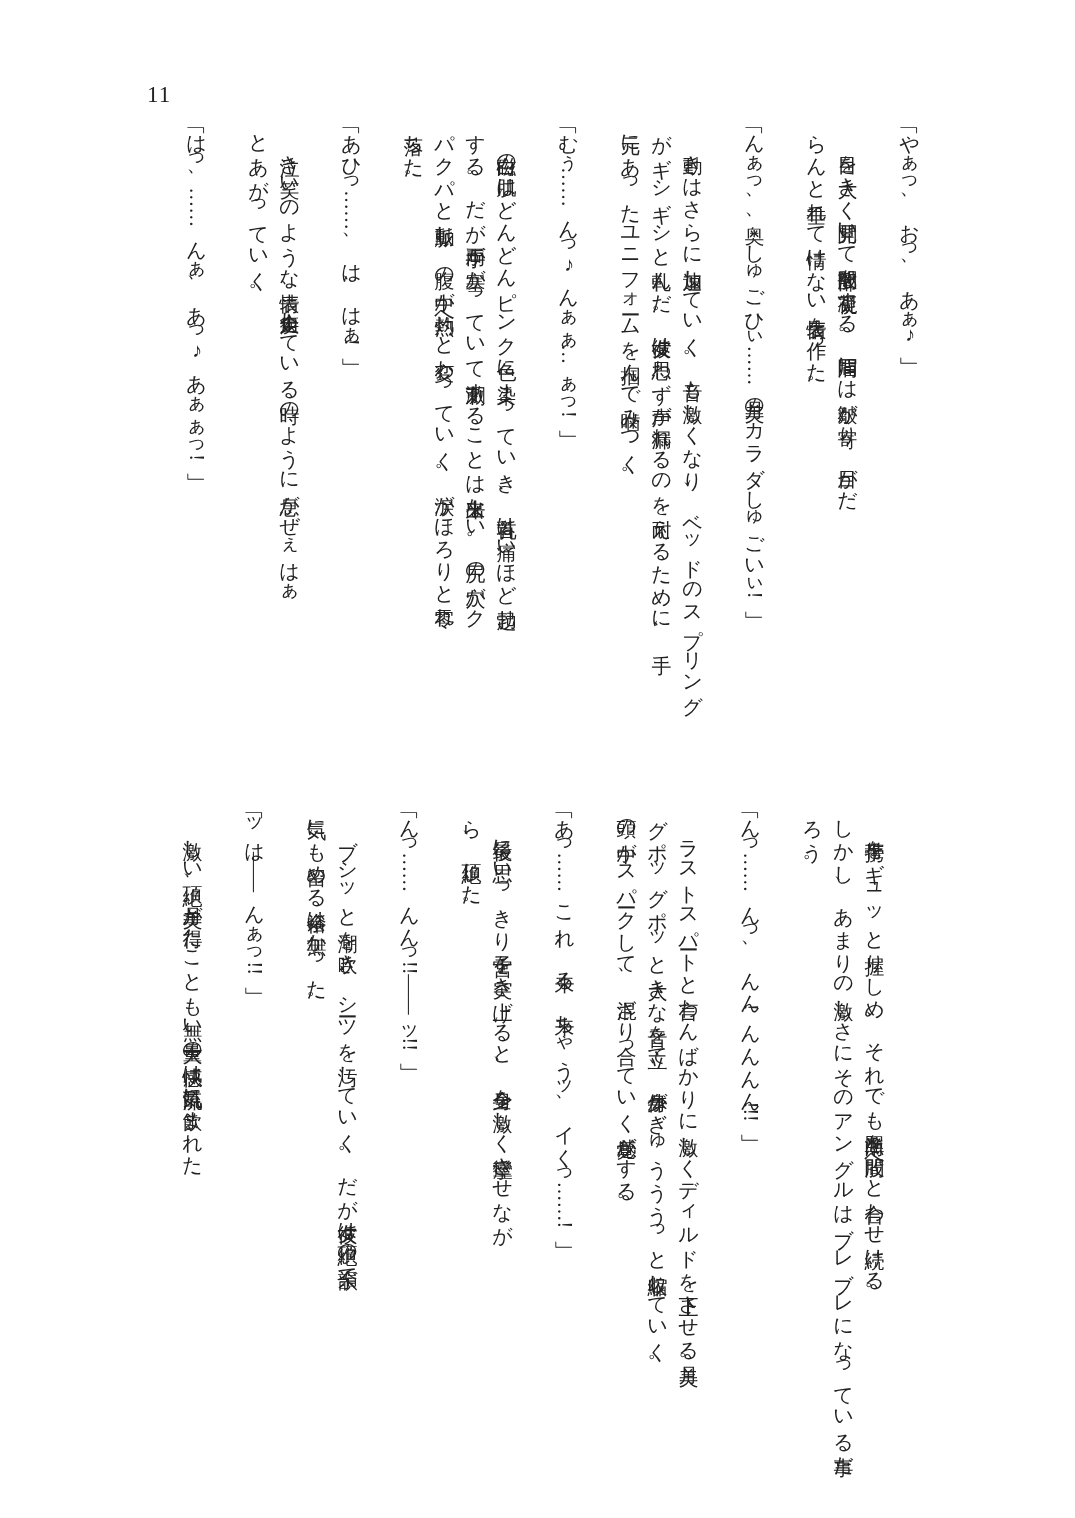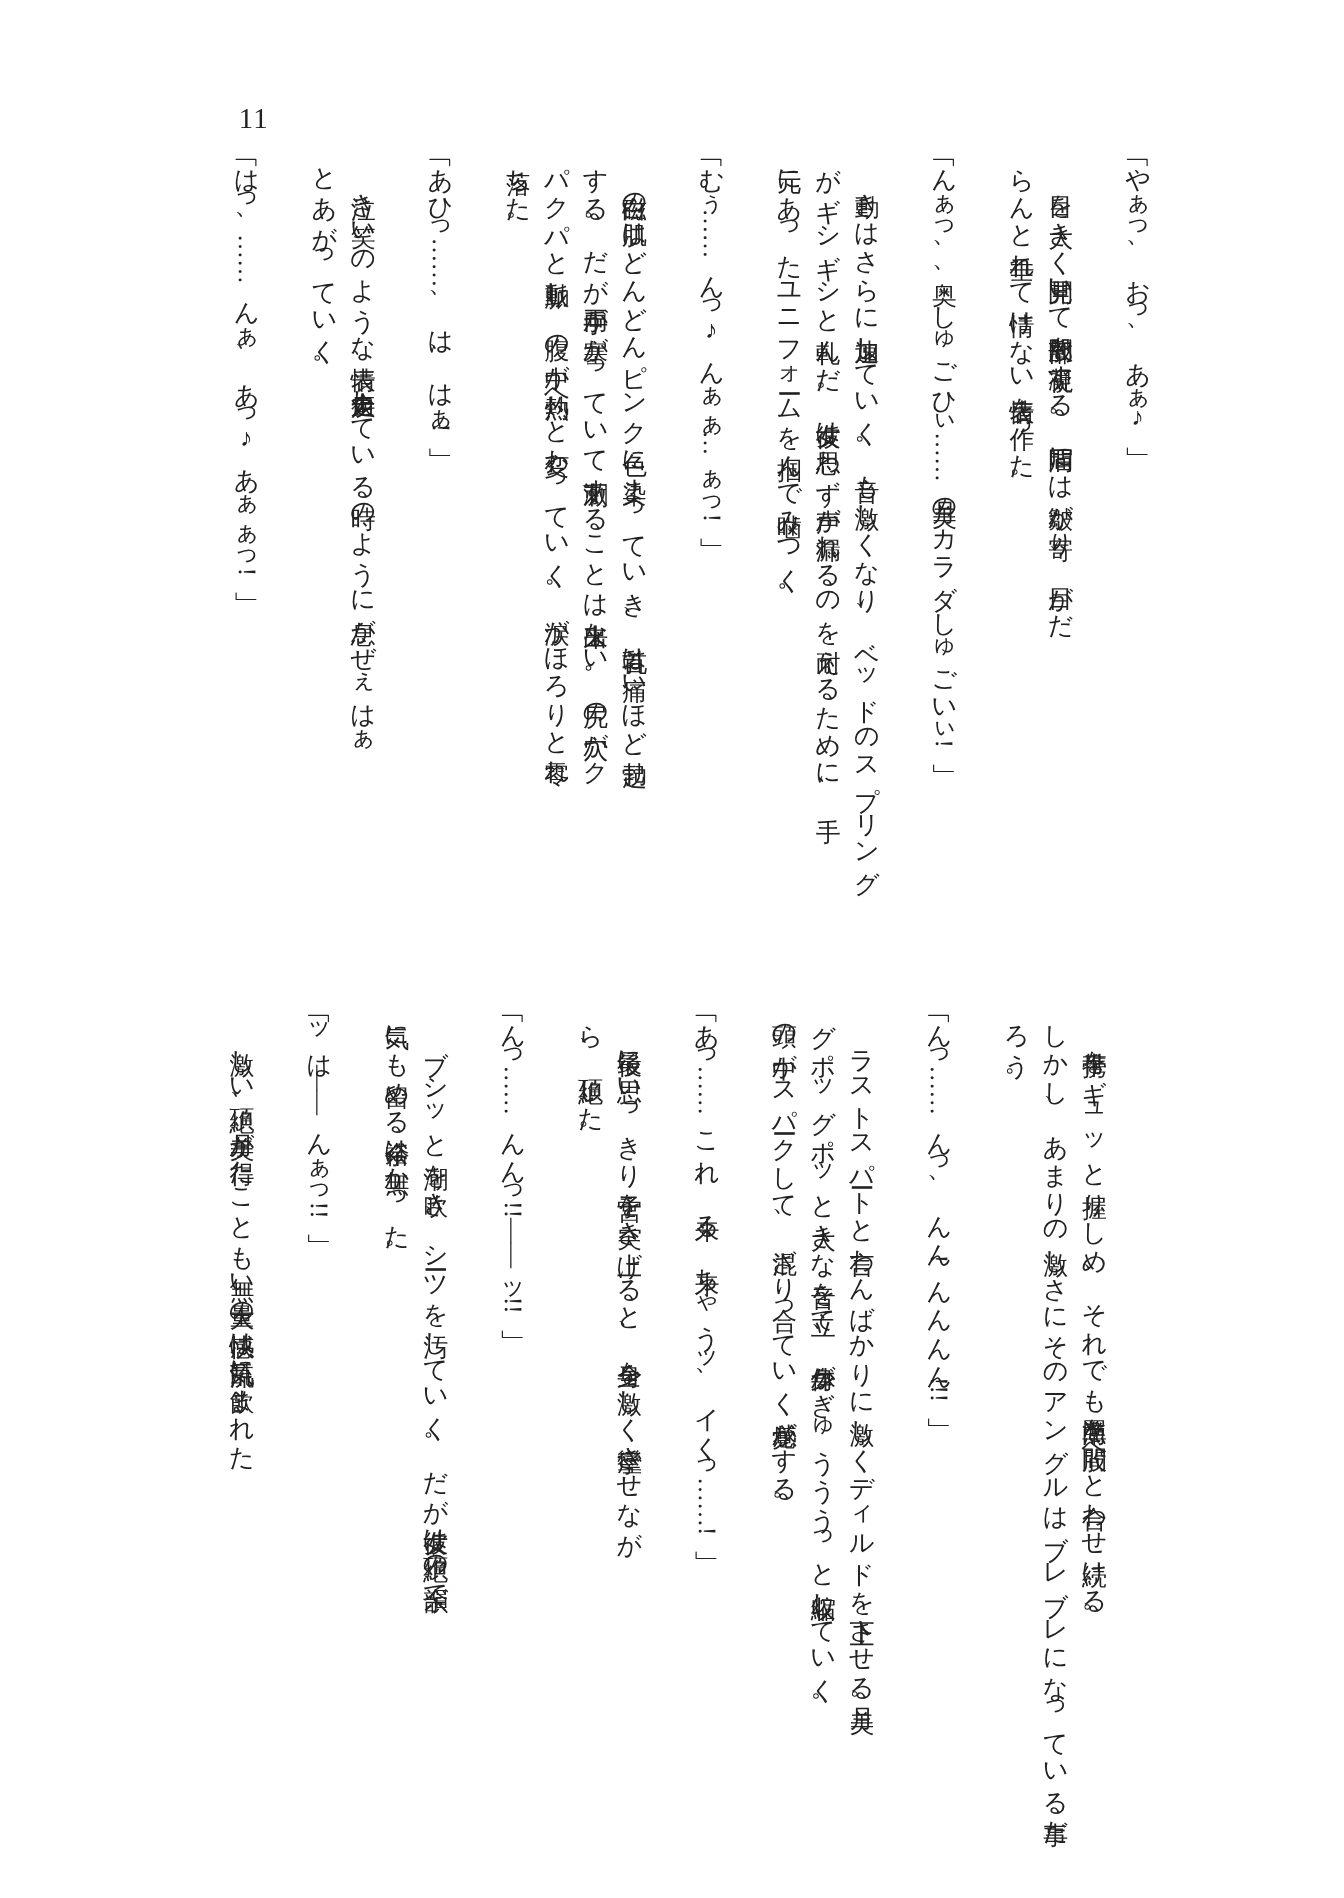--- a/index.html
+++ b/index.html
@@ -13,21 +13,20 @@
   .page {
     position: absolute;
     inset: 0;
   }
   .page-number {
     position: absolute;
     top: 82px;
     left: 147px;
     font-size: 23px;
     letter-spacing: 1px;
-    margin-left: 44px;
   }
   .band {
     position: absolute;
     writing-mode: vertical-rl;
     text-orientation: mixed;
     height: 660px;
   }
   .band.top { top: 121px; right: 150px; }
   .band.bottom { top: 806px; right: 185px; }
   .line {

